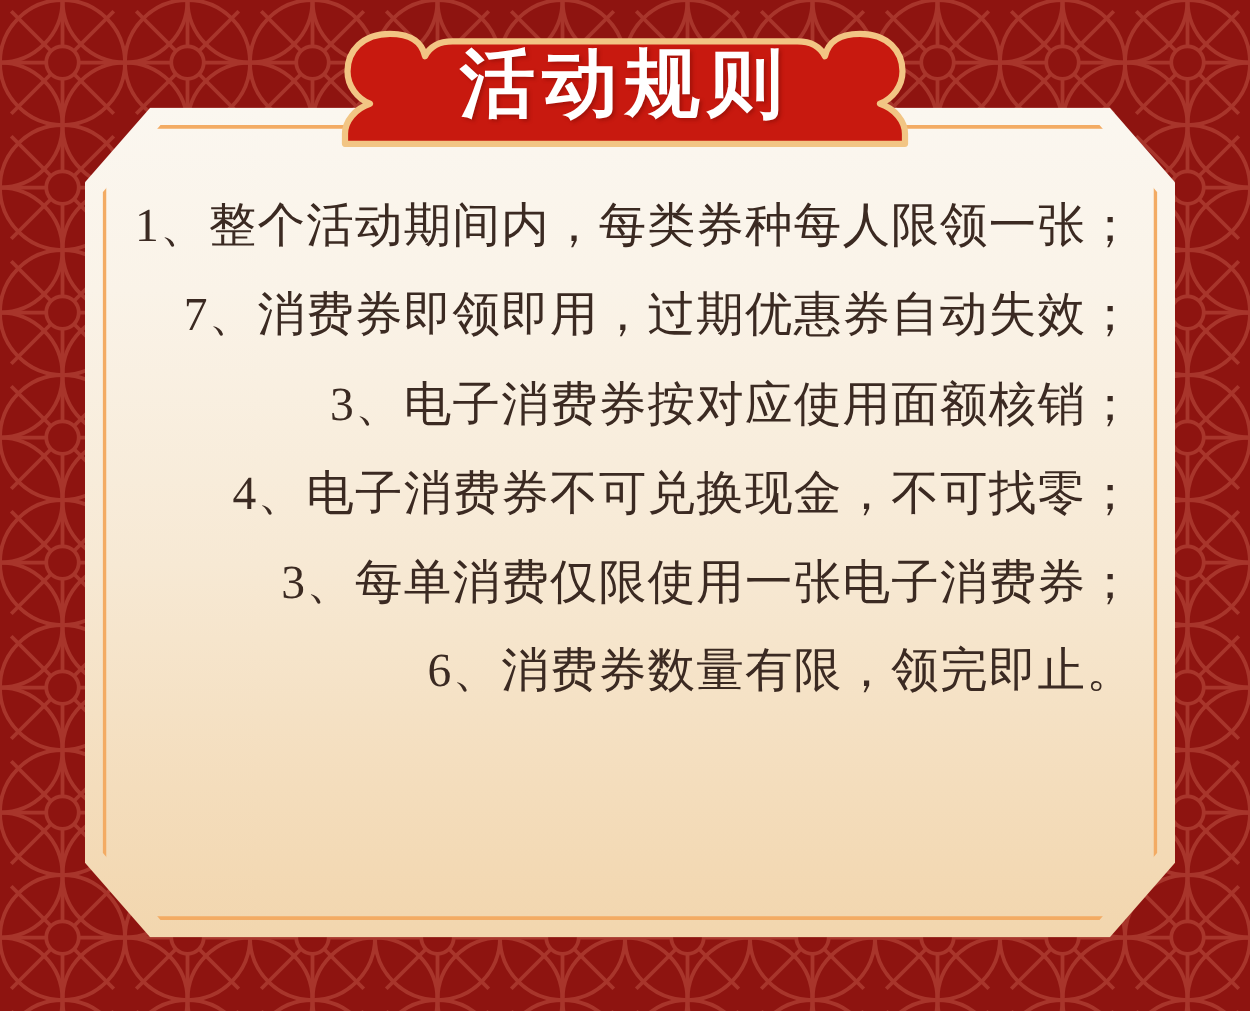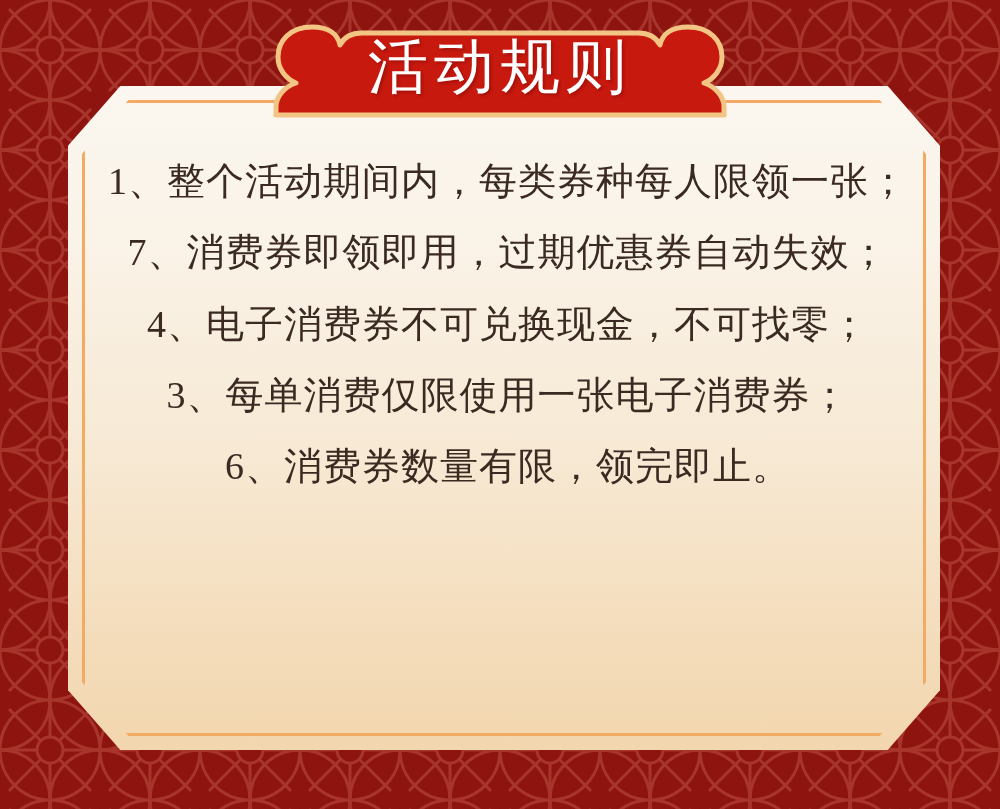--- a/index.html
+++ b/index.html
@@ -84,21 +84,21 @@
     display: block;
   }
   #banner-title-text {
     position: absolute;
     inset: 0;
     display: flex;
     align-items: center;
     justify-content: center;
     color: #ffffff;
     font-size: 60px;
-    font-weight: normal;
+    font-weight: bold;
     letter-spacing: 6px;
     font-family: "Liberation Serif", "DejaVu Serif", serif;
     text-shadow: 2px 2px 3px rgba(120, 10, 5, 0.45);
     line-height: 1;
     padding-bottom: 4px;
     box-sizing: border-box;
   }
 
   
   #rules-list {
@@ -110,21 +110,21 @@
     font-size: 38px;
     line-height: 1.62;
   }
   .rule-item {
     margin: 0 0 20px 0;
     color: #3b2a22;
     font-family: "Liberation Serif", "DejaVu Serif", serif;
     font-size: 38px;
     line-height: 1.35;
     letter-spacing: 1px;
-    text-align: center;
+    text-align: right;
   }
   .rule-item:last-child {
     margin-bottom: 0;
     margin-top: 12px;
   }
 </style>
 </head>
 <body>
 
 <div id="poster">
@@ -175,18 +175,19 @@
                C 34 60, 26 50, 26 38
                C 26 22, 38 8, 60 8
                Z" fill="#c8190f" stroke="#f2c584" stroke-width="5" stroke-linejoin="round"></path>
     </svg>
     <div id="banner-title-text">活动规则</div>
   </div>
 
   <div id="rules-list">
     <p class="rule-item">1、整个活动期间内，每类券种每人限领一张；</p>
     <p class="rule-item">7、消费券即领即用，过期优惠券自动失效；</p>
+    <p class="rule-item">3、电子消费券按对应使用面额核销；</p>
     <p class="rule-item">4、电子消费券不可兑换现金，不可找零；</p>
     <p class="rule-item">3、每单消费仅限使用一张电子消费券；</p>
     <p class="rule-item">6、消费券数量有限，领完即止。</p>
   </div>
 
 </div>
 
 </body></html>

